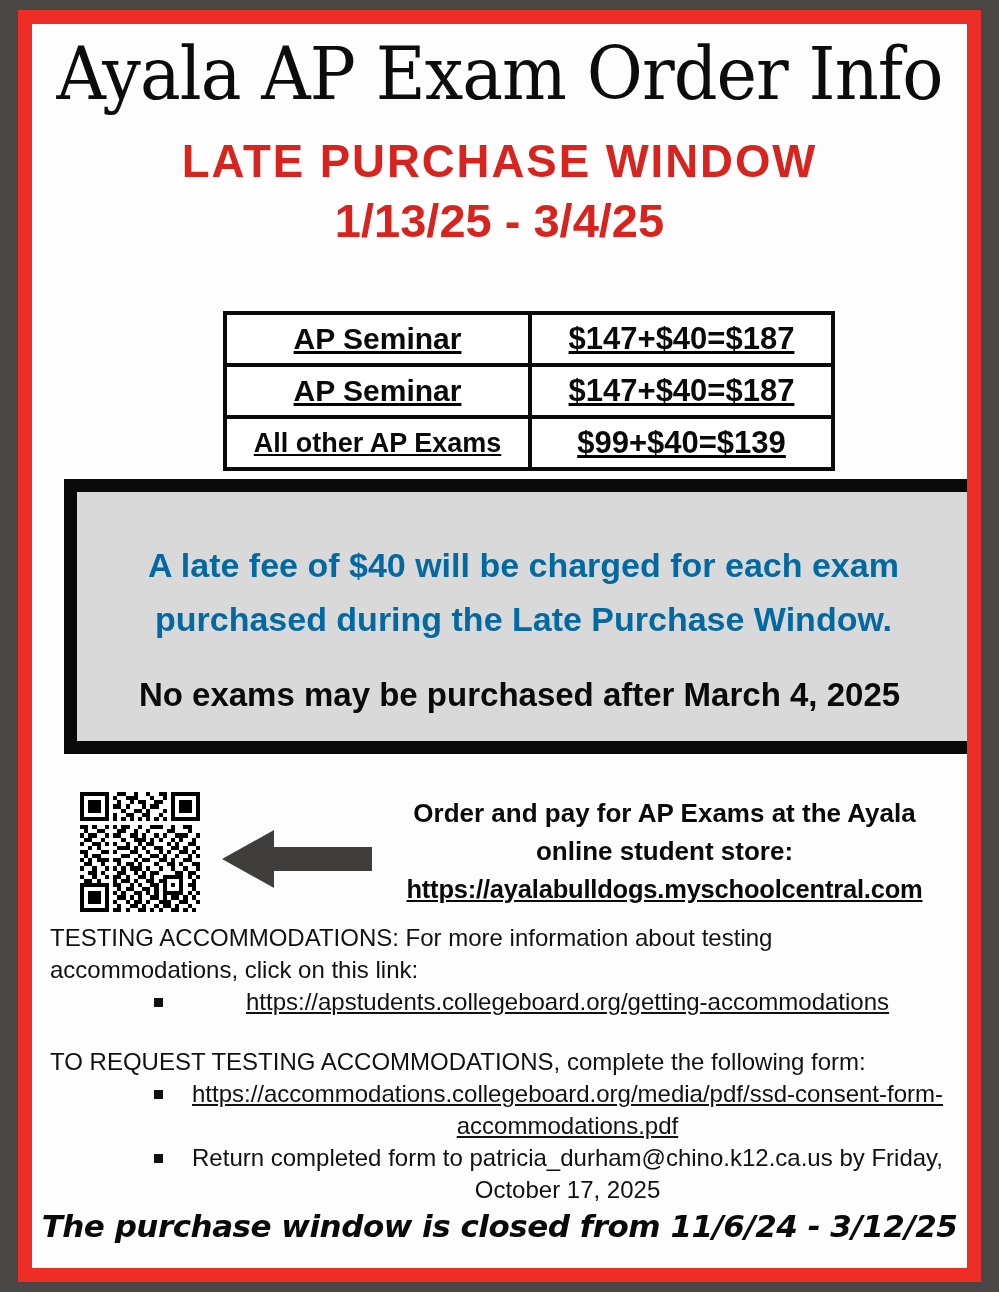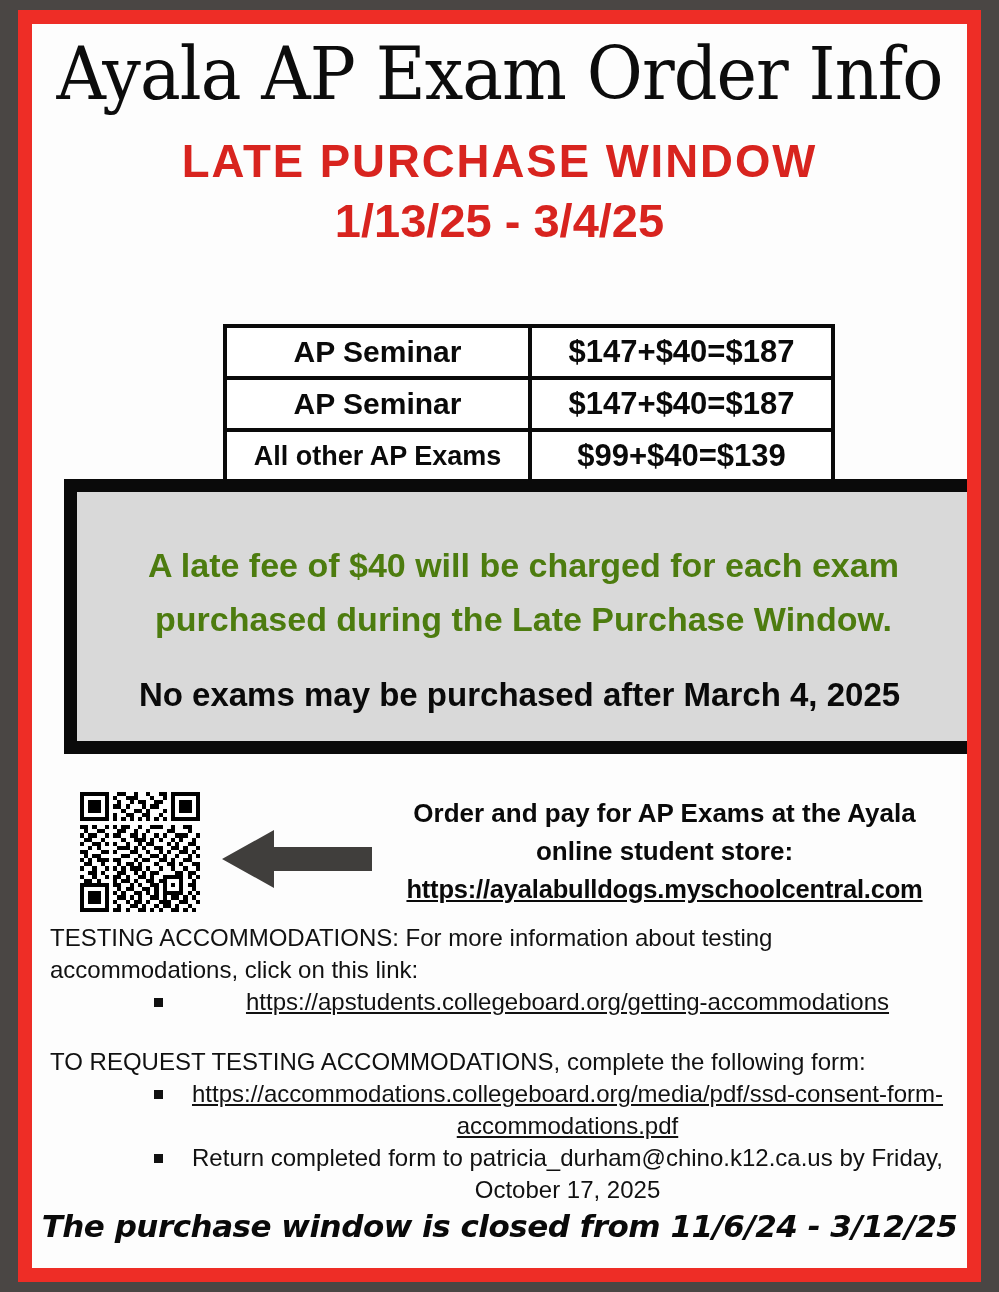--- a/index.html
+++ b/index.html
@@ -84,24 +84,25 @@
   .subtitle-line2 {
     font-size: 47px;
     line-height: 62px;
     letter-spacing: 0px;
   }
 
   
   .price-table {
     position: absolute;
     left: 191px;
-    top: 300px;
+    top: 287px;
     width: 608px;
     border-collapse: collapse;
     table-layout: fixed;
+    text-decoration: underline;
   }
   .price-table td {
     border: 4px solid #0a0a0a;
     height: 52px;
     padding: 0 6px;
     text-align: center;
     vertical-align: middle;
     font-family: "Liberation Sans", sans-serif;
     font-weight: 700;
     color: #0a0a0a;
@@ -120,21 +121,21 @@
     width: 919px;
     height: 275px;
     background: #d9d9d9;
     border: 13px solid #0a0a0a;
     box-sizing: border-box;
     text-align: center;
   }
   .warning-red {
     margin: 0;
     padding: 46px 18px 0 18px;
-    color: #4d7c0f;
+    color: #0369a1;
     font-family: "Liberation Sans", sans-serif;
     font-weight: 700;
     font-size: 34px;
     line-height: 54px;
   }
   .warning-black {
     margin: 0;
     padding: 28px 12px 0 4px;
     color: #0a0a0a;
     font-family: "Liberation Sans", sans-serif;

